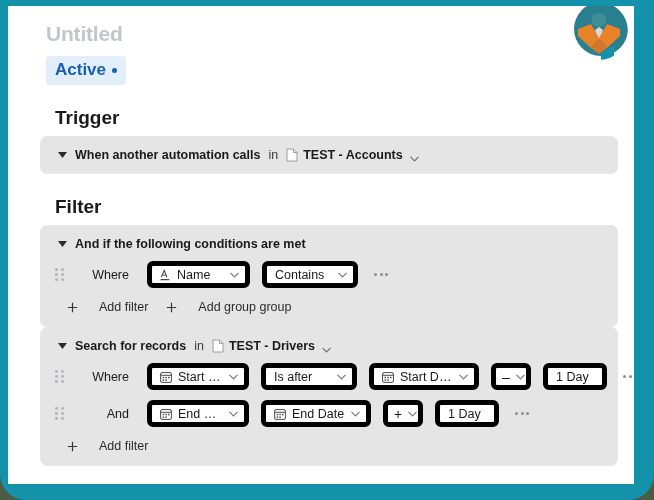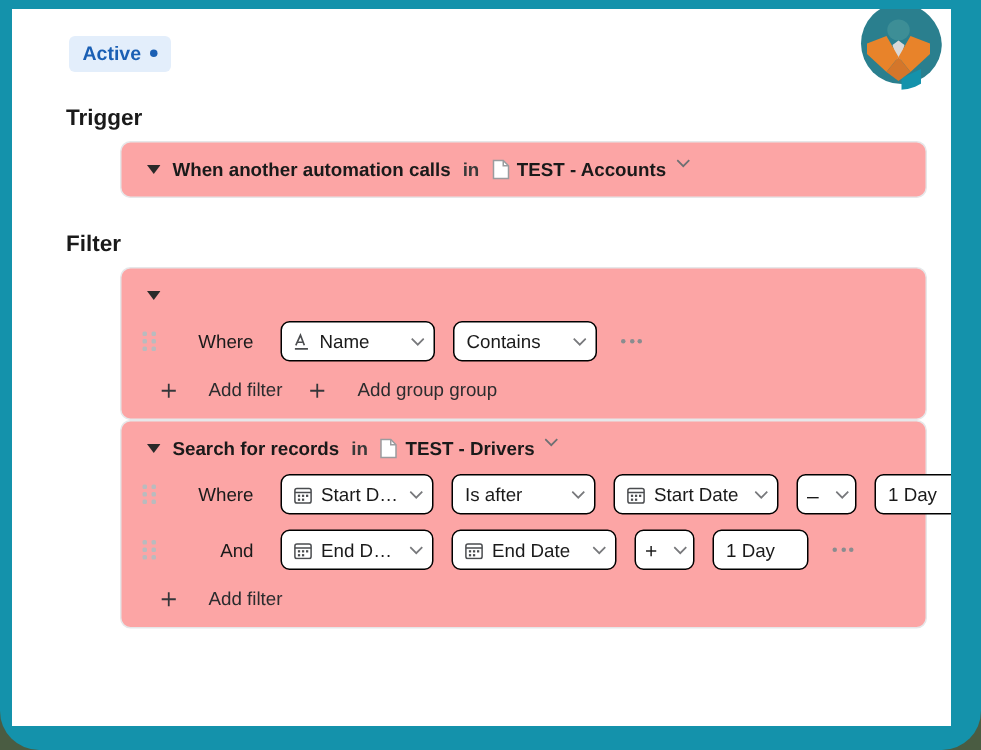--- a/index.html
+++ b/index.html
@@ -41,45 +41,44 @@
     letter-spacing: -0.2px;
     margin: 8px 0 0 6px;
   }
   .badge {
     display: inline-flex;
     align-items: center;
     gap: 6px;
     margin: 10px 0 0 6px;
     background: #e3eefb;
     color: #1a5fb4;
-    font-size: 13px;
+    font-size: 17px;
     font-weight: bold;
     padding: 4px 9px 5px 9px;
     border-radius: 4px;
   }
   .badge .dot {
     width: 5px; height: 5px;
     border-radius: 50%;
     background: #1a5fb4;
     display: inline-block;
   }
 
   
   .section-title {
-    font-size: 15px;
+    font-size: 19px;
     font-weight: bold;
     color: #1a1a1a;
-    margin: 22px 0 7px 4px;
+    margin: 22px 0 7px 15px;
   }
   .panel {
     border: 1px solid #e6e7e9;
     border-radius: 7px;
-    background: #fca5a5;
+    background: #e5e5e5;
     padding: 11px 12px 11px 12px;
-    margin-left: 40px;
   }
 
   .panel-head {
     display: flex;
     align-items: center;
     font-size: 12.5px;
     color: #1a1a1a;
     font-weight: bold;
     gap: 6px;
     padding-left: 2px;
@@ -87,27 +86,27 @@
   .caret {
     width: 14px; height: 14px;
     display: inline-flex;
     align-items: center;
     justify-content: center;
     color: #2a2a2a;
     flex: 0 0 auto;
   }
   .panel-head .lbl { white-space: nowrap; }
   .panel-head .in {
-    font-weight: bold;
+    font-weight: normal;
     color: #3a3a3a;
     margin: 0 2px;
   }
   .tablechip {
     display: inline-flex;
-    align-items: flex-start;
+    align-items: flex-end;
     gap: 5px;
     font-weight: bold;
     color: #1a1a1a;
     white-space: nowrap;
   }
   .chev-sm {
     color: #6e7073;
     display: inline-flex;
     align-items: center;
     margin-left: 2px;
@@ -141,21 +140,21 @@
   .rowlabel {
     width: 56px;
     text-align: right;
     font-size: 12.5px;
     color: #1a1a1a;
     flex: 0 0 56px;
     padding-right: 6px;
   }
   .ctl {
     height: 27px;
-    border: 1px solid #000000;
+    border: 5px solid #000000;
     border-radius: 6px;
     background: #fff;
     display: flex;
     align-items: center;
     font-size: 12.5px;
     color: #1a1a1a;
     padding: 0 6px 0 8px;
     gap: 6px;
     white-space: nowrap;
     overflow: hidden;
@@ -239,20 +238,21 @@
         <path d="M29 25 l4 3 -4 14 -4 -14 z" fill="#d9d9d9"></path>
         <path d="M8 27 l13 -5 8 14 -8 10 -13 -12 z" fill="#e8832a"></path>
         <path d="M50 27 l-13 -5 -8 14 8 10 13 -12 z" fill="#e8832a"></path>
         <path d="M29 36 l-8 10 8 6 8 -6 z" fill="#d4762a"></path>
       </svg>
     </div>
 
     <div id="content">
 
       
+      <div class="title">Untitled</div>
       <div class="badge">
         <span>Active</span>
         <span class="dot"></span>
       </div>
 
       
       <div class="section-title">Trigger</div>
       <div class="panel">
         <div class="panel-head">
           <span class="caret">
@@ -281,20 +281,21 @@
 
       
       <div class="section-title">Filter</div>
       <div class="panel">
         <div class="panel-head">
           <span class="caret">
             <svg width="9" height="6" viewBox="0 0 9 6">
                 <path d="M0 0 L9 0 L4.5 6 Z" fill="#2a2a2a"></path>
               </svg>
           </span>
+          <span class="lbl">And if the following conditions are met</span>
         </div>
 
         <div class="cond-row">
           <span class="drag">
             <i></i>
               <i></i>
               <i></i>
               <i></i>
               <i></i>
               <i></i>

